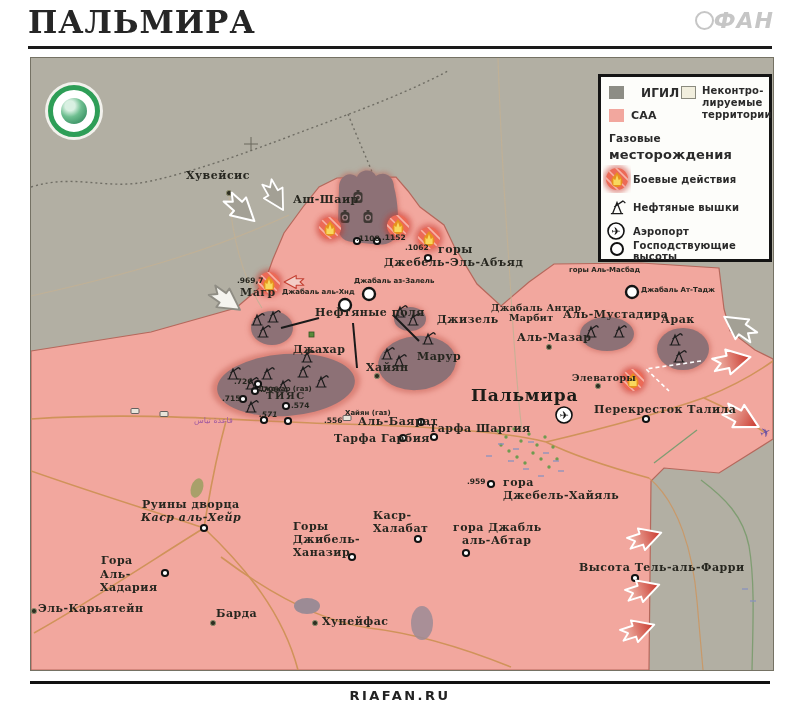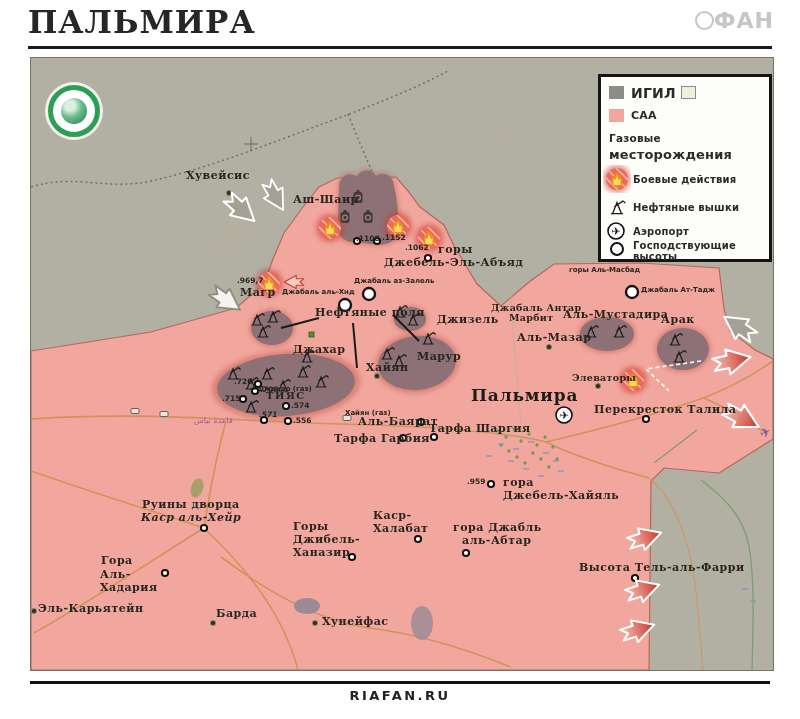--- a/index.html
+++ b/index.html
@@ -2,21 +2,21 @@
 <html><head>
 <meta charset="utf-8">
 <style>
   html,body{margin:0;padding:0;background:#fff;}
   body{width:800px;height:719px;position:relative;overflow:hidden;
        font-family:"DejaVu Sans",sans-serif;}
   .title{position:absolute;left:28px;top:4px;font-family:"DejaVu Serif",serif;
          font-weight:700;font-size:31px;letter-spacing:1px;color:#262626;}
   .rule{position:absolute;left:28px;top:46px;width:744px;height:3px;background:#1a1a1a;}
   .brand{position:absolute;right:26px;top:8px;display:flex;align-items:center;gap:0;
-         color:#c6c6c6;font-weight:700;font-size:22px;letter-spacing:1px;}
+         color:#c6c6c6;font-weight:700;font-size:22px;letter-spacing:1px;font-style:italic;}
   .brand-ring{width:15px;height:15px;border:2.5px solid #c6c6c6;border-radius:50%;display:inline-block;}
   .map{position:absolute;left:30px;top:57px;width:742px;height:612px;background:#b2afa3;
        border:1px solid #757264;overflow:hidden;}
   .map svg{position:absolute;left:0;top:0;}
   #map-labels{position:absolute;left:0;top:0;width:100%;height:100%;z-index:5;pointer-events:none;}
   .lbl{position:absolute;font-family:"DejaVu Serif",serif;font-weight:700;color:#26261f;
        white-space:nowrap;line-height:1;}
   .pl{font-size:11px;letter-spacing:.5px;}
   .pl2{font-size:9.5px;letter-spacing:.3px;}
   .city{font-size:17px;letter-spacing:.8px;color:#1d1d18;}
@@ -303,21 +303,21 @@
       <span class="lbl pl" style="left: 386px; top: 293px;">Марур</span>
       <span class="lbl pl" style="left: 335px; top: 304px;">Хайян</span>
       <span class="lbl sm" style="left: 314px; top: 323px; margin-top: 29px;">Хайян (газ)</span>
       <span class="lbl sm" style="left: 227px; top: 328px;">Джакар (газ)</span>
       <span class="lbl num" style="left: 203px; top: 320px;">.726</span>
       <span class="lbl num" style="left: 229px; top: 328px;">.706</span>
       <span class="lbl caps" style="left: 235px; top: 333px;">ТИЯС</span>
       <span class="lbl num" style="left: 191px; top: 337px;">.715</span>
       <span class="lbl num" style="left: 260px; top: 344px;">.574</span>
       <span class="lbl num" style="left: 228px; top: 353px; font-style: italic;">.571</span>
-      <span class="lbl num" style="left: 262px; top: 359px;">.556</span>
+      <span class="lbl num" style="left: 262px; top: 359px; padding-left: 31px;">.556</span>
       <span class="lbl ar" style="left: 163px; top: 359px;">قاعدة تياس</span>
       <span class="lbl pl" style="left: 327px; top: 358px;">Аль-Баярат</span>
       <span class="lbl pl" style="left: 398px; top: 365px;">Тарфа Шаргия</span>
       <span class="lbl pl" style="left: 303px; top: 375px;">Тарфа Гарбия</span>
       <span class="lbl city" style="left: 440px; top: 329px;">Пальмира</span>
       <span class="lbl pl2" style="left: 541px; top: 315px;">Элеваторы</span>
       <span class="lbl pl" style="left: 563px; top: 346px;">Перекресток Талила</span>
       <span class="lbl sm" style="left: 538px; top: 209px;">горы Аль-Масбад</span>
       <span class="lbl sm" style="left: 610px; top: 229px;">Джабаль Ат-Тадж</span>
       <span class="lbl pl2" style="left: 460px; top: 245px;">Джабаль Антар</span>
@@ -347,22 +347,27 @@
     </div>
 
 <div class="logo-globe">
       <div class="g2">
         <div class="g3"></div>
       </div>
     </div>
 
 <div class="legend">
   <span class="abs sw" style="left:8px;top:9px;background:#8d8d85"></span>
-  <span class="abs" style="left:30px;top:10px;font-size:14px">ИГИЛ</span>
+  <span class="abs" style="left:40px;top:10px;font-size:12px">ИГИЛ</span>
   <span class="abs sw" style="left:80px;top:9px;background:#f1eedd;border:1px solid #8a8a7e;width:13px;height:11px"></span>
+  <div class="abs" style="left:101px;top:8px">
+    <div>Неконтро-</div>
+    <div>лируемые</div>
+    <div>территории</div>
+  </div>
   <span class="abs sw" style="left:8px;top:32px;background:#f2a79e"></span>
   <span class="abs" style="left:30px;top:33px;font-size:11px">САА</span>
   <span class="abs" style="left:8px;top:55px;font-size:10.5px">Газовые</span>
   <span class="abs" style="left:8px;top:72px;font-size:13px">месторождения</span>
   <svg class="abs" style="left:2px;top:88px" width="28" height="28" viewBox="-14 -14 28 28">
         <use href="#combatG"></use>
       </svg>
   <span class="abs" style="left:32px;top:97px">Боевые действия</span>
   <svg class="abs" style="left:6px;top:120px" width="20" height="20" viewBox="-9 -9 18 18">
         <use href="#derG"></use>

